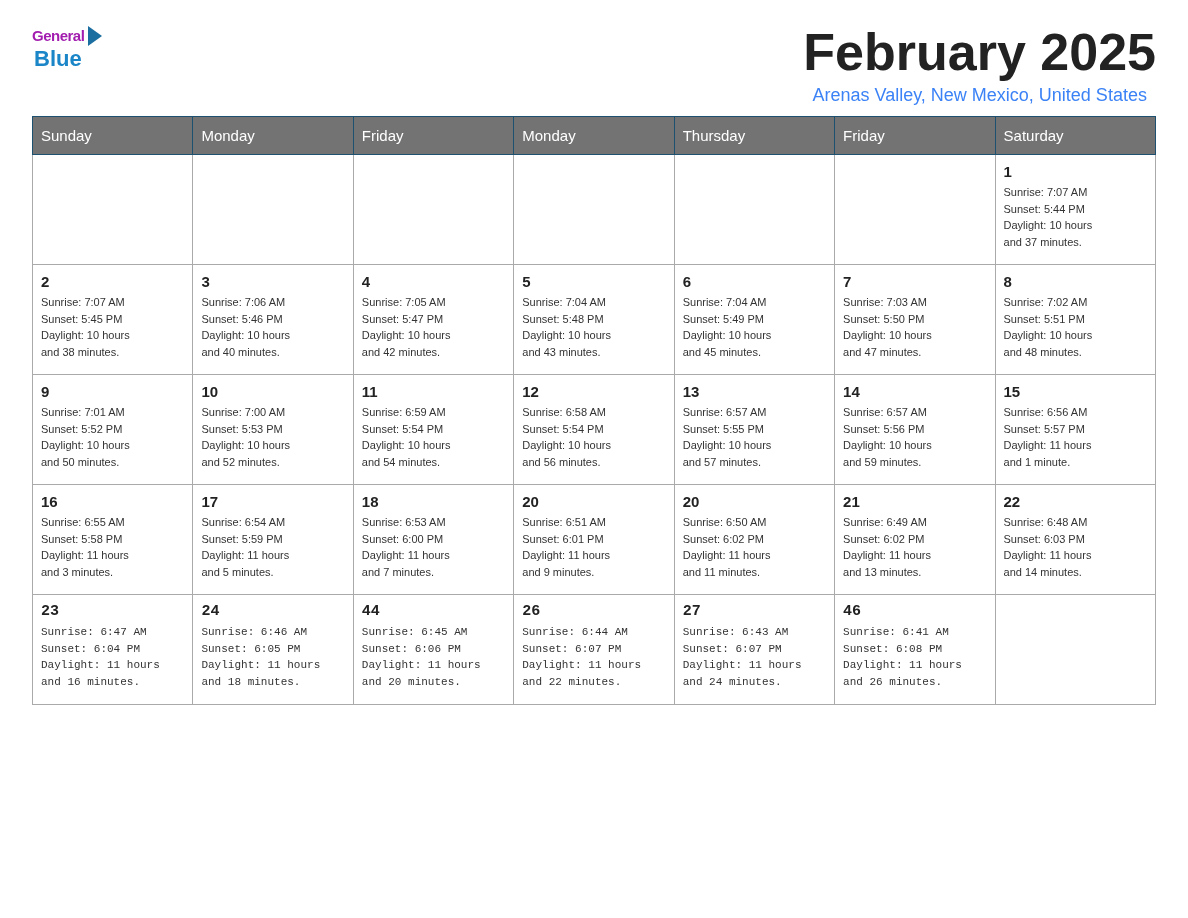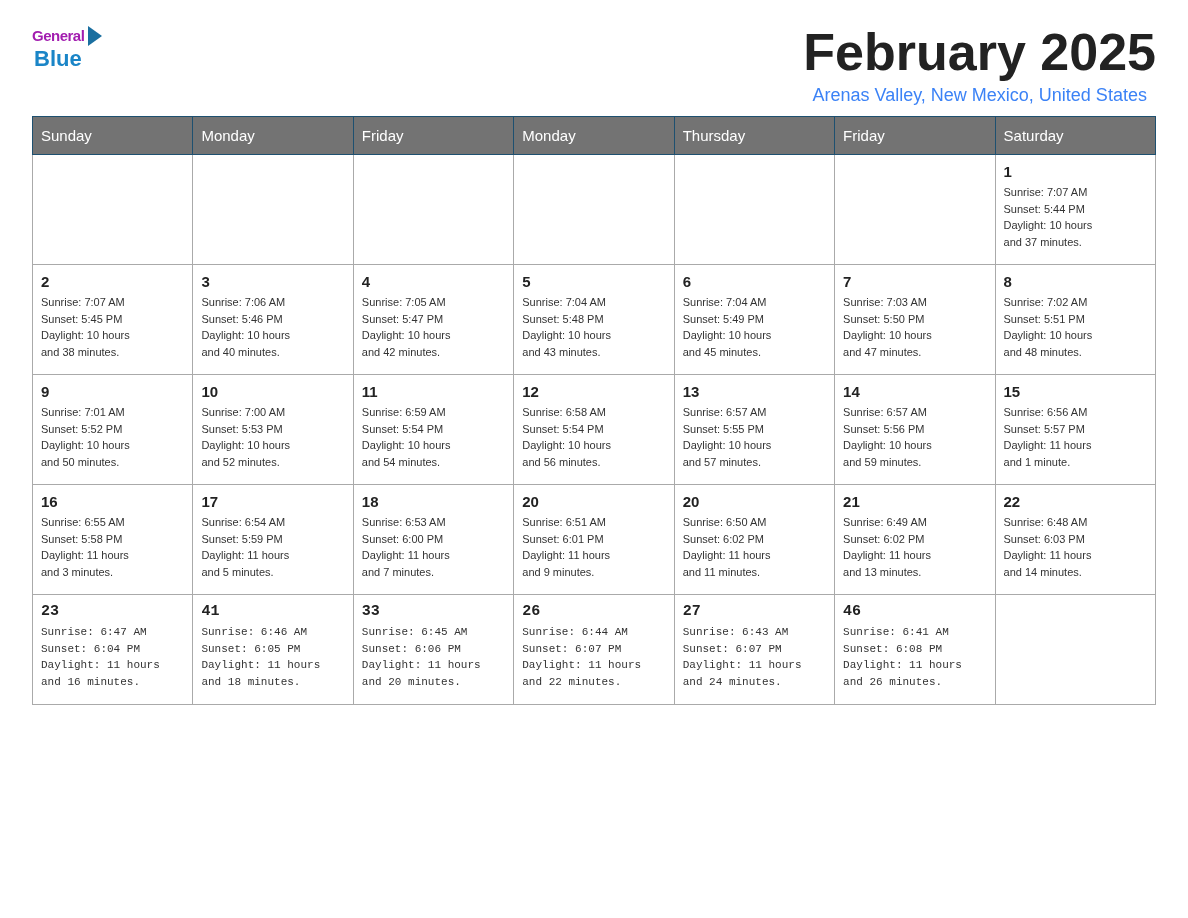--- a/index.html
+++ b/index.html
@@ -235,25 +235,25 @@
           <span class="day-num">22</span>
           <div class="day-info">Sunrise: 6:48 AM<br>Sunset: 6:03 PM<br>Daylight: 11 hours<br>and 14 minutes.</div>
         </td>
       </tr>
       <tr>
         <td>
           <span class="day-num">23</span>
           <div class="day-info">Sunrise: 6:47 AM<br>Sunset: 6:04 PM<br>Daylight: 11 hours<br>and 16 minutes.</div>
         </td>
         <td>
-          <span class="day-num">41</span>
+          <span class="day-num">24</span>
           <div class="day-info">Sunrise: 6:46 AM<br>Sunset: 6:05 PM<br>Daylight: 11 hours<br>and 18 minutes.</div>
         </td>
         <td>
-          <span class="day-num">33</span>
+          <span class="day-num">44</span>
           <div class="day-info">Sunrise: 6:45 AM<br>Sunset: 6:06 PM<br>Daylight: 11 hours<br>and 20 minutes.</div>
         </td>
         <td>
           <span class="day-num">26</span>
           <div class="day-info">Sunrise: 6:44 AM<br>Sunset: 6:07 PM<br>Daylight: 11 hours<br>and 22 minutes.</div>
         </td>
         <td>
           <span class="day-num">27</span>
           <div class="day-info">Sunrise: 6:43 AM<br>Sunset: 6:07 PM<br>Daylight: 11 hours<br>and 24 minutes.</div>
         </td>

